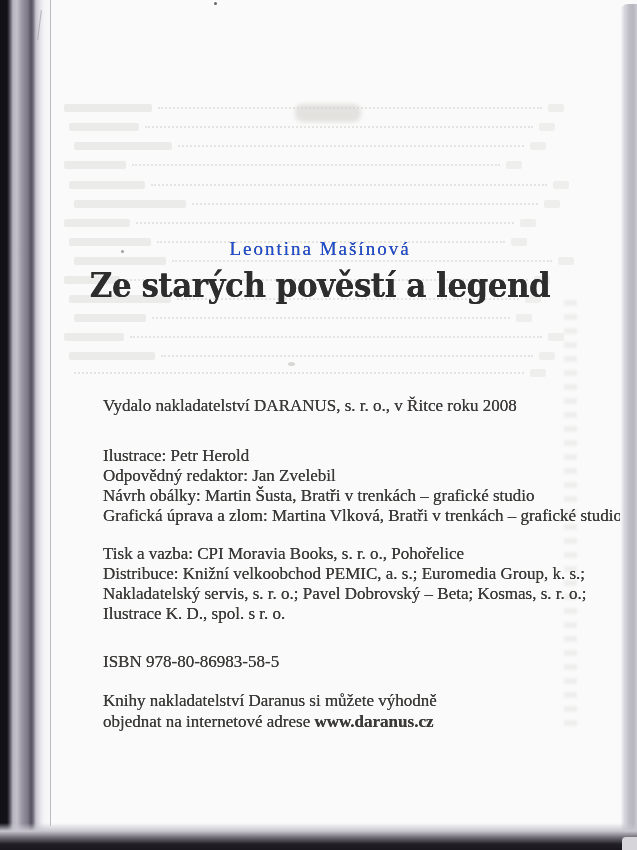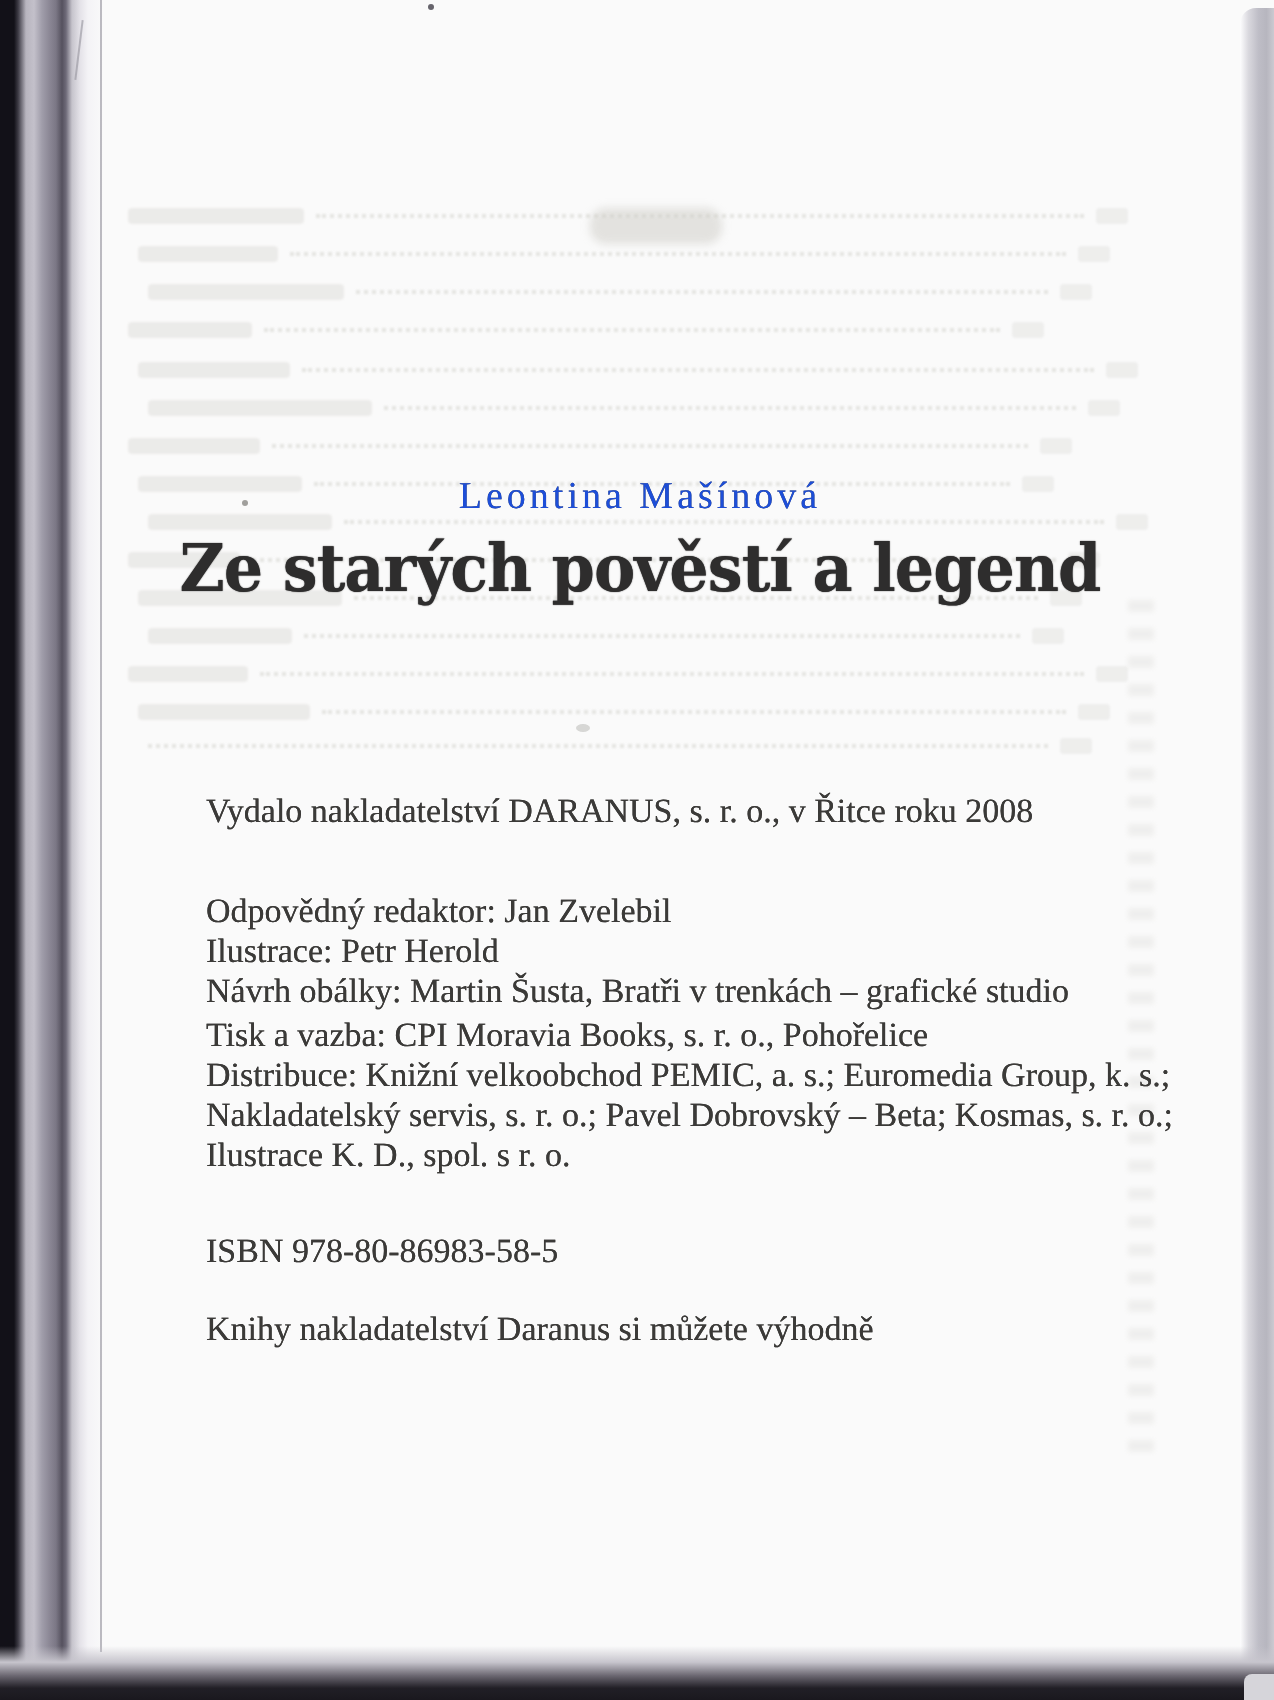--- a/index.html
+++ b/index.html
@@ -81,21 +81,21 @@
     text-shadow:0 0 .6px #2e2d2d;
     transform:scaleY(1.06);transform-origin:top center;
   }
   .colophon{
     position:absolute;left:103px;top:396px;width:500px;
     font-size:17px;white-space:nowrap;
     text-shadow:0 0 .3px #3b3a38;
   }
   .colophon p{margin:0;line-height:20px;}
   .credits-block{margin-top:30px;}
-  .production-block{margin-top:2px;}
+  .production-block{margin-top:18px;}
   .isbn-block{margin-top:28px;}
   .order-block{margin-top:18px;}
   .order-block p{line-height:21px;}
   .order-block b{font-weight:bold;}
 </style>
 </head>
 <body>
 
 <div class="scan">
 
@@ -179,38 +179,40 @@
     </div>
 
   <div class="content">
     <div class="centered author">Leontina Mašínová</div>
     <div class="centered title">Ze starých pověstí a legend</div>
 
     <div class="colophon">
       <p>Vydalo nakladatelství DARANUS, s. r. o., v Řitce roku 2008</p>
 
       <div class="credits-block">
+        <p>Ilustrace: Petr Herold</p>
         <p>Odpovědný redaktor: Jan Zvelebil</p>
-        <p>Ilustrace: Petr Herold</p>
         <p>Návrh obálky: Martin Šusta, Bratři v trenkách – grafické studio</p>
+        <p>Grafická úprava a zlom: Martina Vlková, Bratři v trenkách – grafické studio</p>
       </div>
 
       <div class="production-block">
         <p>Tisk a vazba: CPI Moravia Books, s. r. o., Pohořelice</p>
         <p>Distribuce: Knižní velkoobchod PEMIC, a. s.; Euromedia Group, k. s.;</p>
         <p>Nakladatelský servis, s. r. o.; Pavel Dobrovský – Beta; Kosmas, s. r. o.;</p>
         <p>Ilustrace K. D., spol. s r. o.</p>
       </div>
 
       <div class="isbn-block">
         <p>ISBN 978-80-86983-58-5</p>
       </div>
 
       <div class="order-block">
         <p>Knihy nakladatelství Daranus si můžete výhodně</p>
+        <p><span>objednat na internetové adrese </span><b>www.daranus.cz</b></p>
       </div>
     </div>
   </div>
 
   <div class="speck-top"></div>
   <div class="hairline"></div>
   <div class="speck-author"></div>
   <div class="speck-mid"></div>
   <div class="left-binding"></div>
   <div class="page-edge-line"></div>

